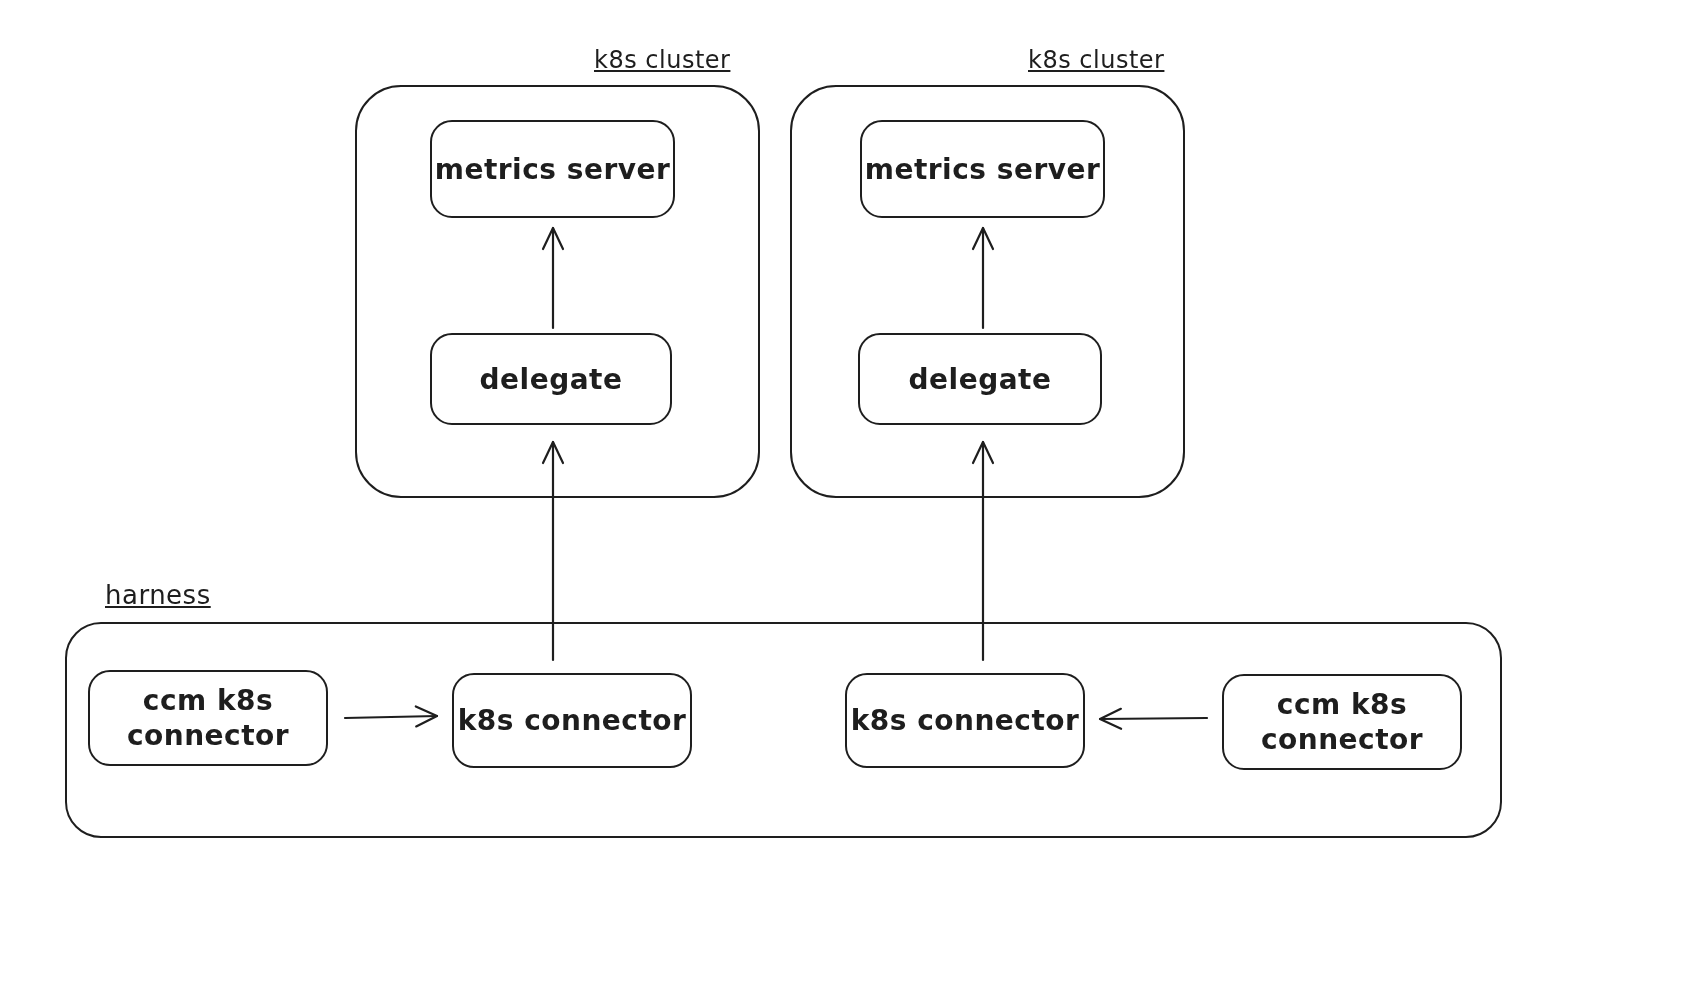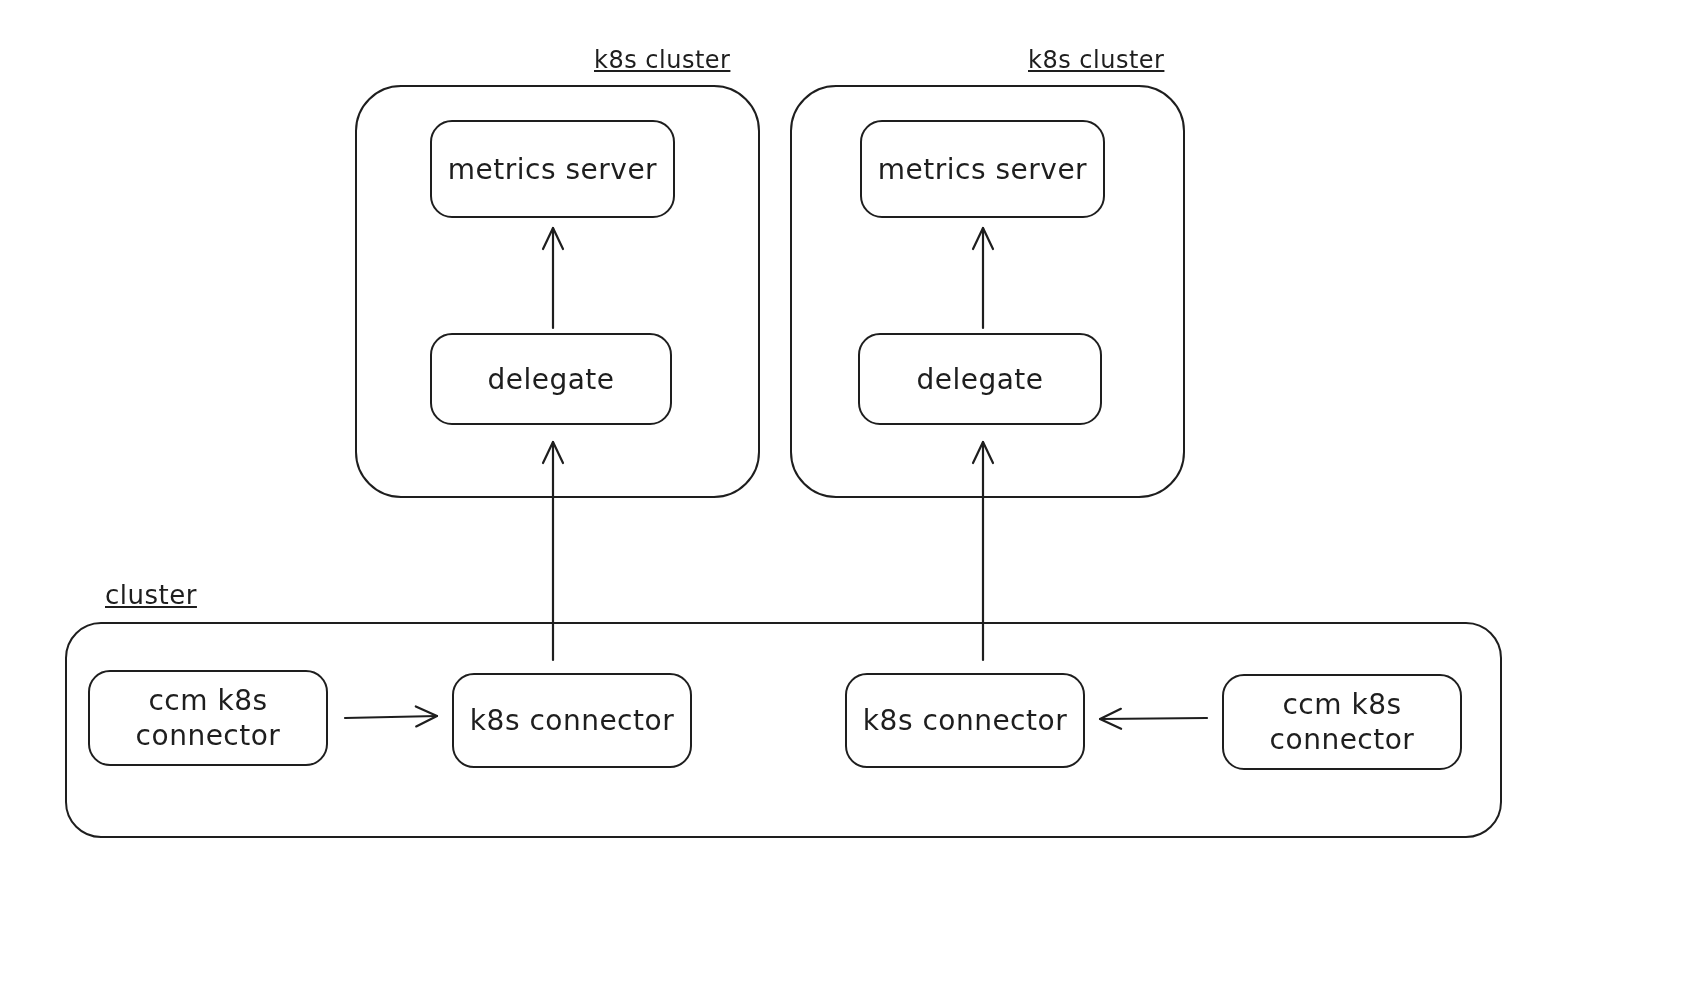--- a/index.html
+++ b/index.html
@@ -22,20 +22,21 @@
     background: #ffffff;
     display: flex;
     align-items: center;
     justify-content: center;
     text-align: center;
     font-size: 28px;
     line-height: 1.25;
     letter-spacing: 0.5px;
     box-sizing: border-box;
     z-index: 3;
+    font-weight: bold;
   }
   .node.wrap {
     padding: 8px 28px;
   }
   .container-box {
     position: absolute;
     border: 2px solid #1e1e1e;
     background: transparent;
     box-sizing: border-box;
     z-index: 1;
@@ -76,21 +77,21 @@
 <div class="float-label" style="left:594px; top:46px;">k8s cluster</div>
 <div class="container-box cluster-box" style="left:355px; top:85px; width:405px; height:413px;"></div>
 <div class="node" style="left:430px; top:120px; width:245px; height:98px;">metrics server</div>
 <div class="node" style="left:430px; top:333px; width:242px; height:92px;">delegate</div>
 
 <div class="float-label" style="left:1028px; top:46px;">k8s cluster</div>
 <div class="container-box cluster-box" style="left:790px; top:85px; width:395px; height:413px;"></div>
 <div class="node" style="left:860px; top:120px; width:245px; height:98px;">metrics server</div>
 <div class="node" style="left:858px; top:333px; width:244px; height:92px;">delegate</div>
 
-<div class="float-label harness-label" style="left:105px; top:580px;">cluster</div>
+<div class="float-label harness-label" style="left:105px; top:580px;">harness</div>
 <div class="container-box harness-box" style="left:65px; top:622px; width:1437px; height:216px;"></div>
 
 <div class="node wrap" style="left:88px; top:670px; width:240px; height:96px;">ccm k8s connector</div>
 <div class="node" style="left:452px; top:673px; width:240px; height:95px;">k8s connector</div>
 <div class="node" style="left:845px; top:673px; width:240px; height:95px;">k8s connector</div>
 <div class="node wrap" style="left:1222px; top:674px; width:240px; height:96px;">ccm k8s connector</div>
 
 <svg class="arrows" width="1694" height="984" viewBox="0 0 1694 984">
   <defs>
     <marker id="arrowhead" viewBox="0 0 30 30" refX="27" refY="15" markerUnits="userSpaceOnUse" markerWidth="30" markerHeight="30" orient="auto">

